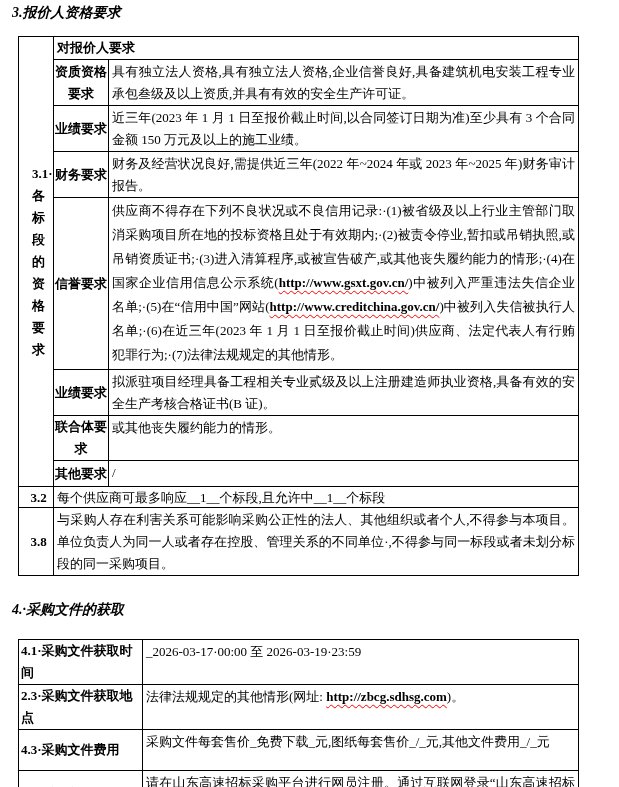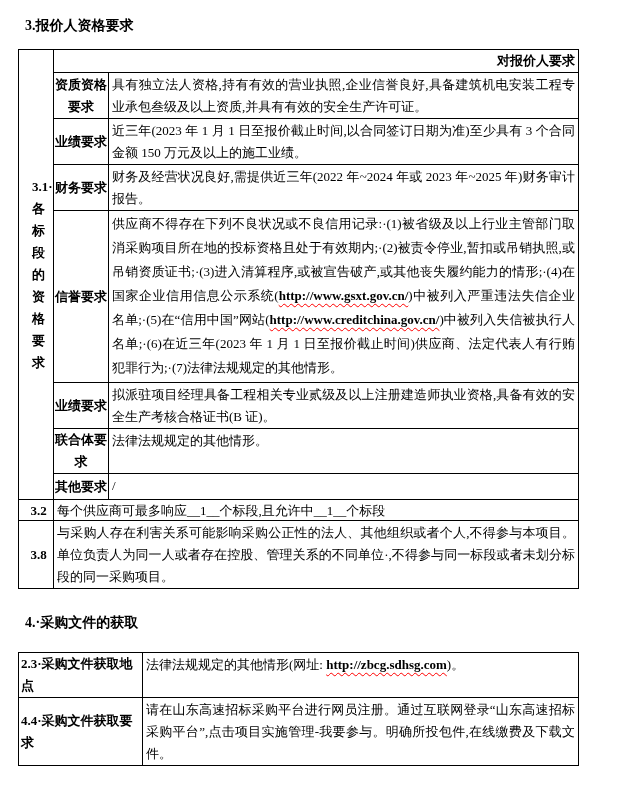--- a/index.html
+++ b/index.html
@@ -8,23 +8,24 @@
     width: 619px; height: 787px;
     background: #ffffff;
     color: #000000;
     font-family: "Liberation Serif", "DejaVu Serif", serif;
     font-size: 13px;
     overflow: hidden;
   }
   .heading {
     font-size: 14px;
     font-weight: bold;
-    margin: 13px;
+    margin: 0;
     padding-left: 12px;
     line-height: 17px;
+    font-style: italic;
   }
   .heading.h3x { padding-top: 4px; }
   .heading.h4x { padding-top: 0; }
   table {
     border-collapse: collapse;
     table-layout: fixed;
     margin-left: 18px;
     width: 560px;
   }
   .t1 { margin-top: 15px; }
@@ -45,21 +46,21 @@
 
   .vlabel {
     font-weight: bold;
     text-align: center;
     vertical-align: middle;
     white-space: pre-line;
     padding: 0 13px;
   }
   .hdr {
     font-weight: bold;
-    text-align: right;
+    text-align: left;
     vertical-align: middle;
     height: 23px;
   }
   .lab {
     font-weight: bold;
     text-align: center;
     vertical-align: middle;
     white-space: pre-line;
     padding: 0 1px;
   }
@@ -118,42 +119,42 @@
     <td class="vlabel" rowspan="8">3.1·
 各标
 段的
 资格
 要求</td>
     <td class="hdr" colspan="2">对报价人要求</td>
   </tr>
   <tr class="rh45">
     <td class="lab">资质资格
 要求</td>
-    <td class="con">具有独立法人资格,持有有效的营业执照,企业信誉良好,具备建筑机电安装工程专业承包叁级及以上资质,并具有有效的安全生产许可证。</td>
+    <td class="con">具有独立法人资格,具有独立法人资格,企业信誉良好,具备建筑机电安装工程专业承包叁级及以上资质,并具有有效的安全生产许可证。</td>
   </tr>
   <tr class="rh46">
     <td class="lab">业绩要求</td>
     <td class="con">近三年(2023 年 1 月 1 日至报价截止时间,以合同签订日期为准)至少具有 3 个合同金额 150 万元及以上的施工业绩。</td>
   </tr>
   <tr class="rh41">
     <td class="lab">财务要求</td>
     <td class="con">财务及经营状况良好,需提供近三年(2022 年~2024 年或 2023 年~2025 年)财务审计报告。</td>
   </tr>
   <tr class="rh172">
     <td class="lab">信誉要求</td>
     <td class="con credit-con"><span>供应商不得存在下列不良状况或不良信用记录:·(1)被省级及以上行业主管部门取消采购项目所在地的投标资格且处于有效期内;·(2)被责令停业,暂扣或吊销执照,或吊销资质证书;·(3)进入清算程序,或被宣告破产,或其他丧失履约能力的情形;·(4)在国家企业信用信息公示系统(</span><span class="squig">http://www.gsxt.gov.cn/</span><span>)中被列入严重违法失信企业名单;·(5)在“信用中国”网站(</span><span class="squig">http://www.creditchina.gov.cn/</span><span>)中被列入失信被执行人名单;·(6)在近三年(2023 年 1 月 1 日至报价截止时间)供应商、法定代表人有行贿犯罪行为;·(7)法律法规规定的其他情形。</span></td>
   </tr>
   <tr class="rh44">
     <td class="lab">业绩要求</td>
     <td class="con">拟派驻项目经理具备工程相关专业贰级及以上注册建造师执业资格,具备有效的安全生产考核合格证书(B 证)。</td>
   </tr>
   <tr class="rh44">
     <td class="lab">联合体要
 求</td>
-    <td class="con">法律法规规定的其他情形。</td>
+    <td class="con">或其他丧失履约能力的情形。</td>
   </tr>
   <tr class="rh26">
     <td class="lab">其他要求</td>
     <td class="con">/</td>
   </tr>
   <tr class="rh20">
     <td class="num">3.2</td>
     <td class="con" colspan="2">每个供应商可最多响应__1__个标段,且允许中__1__个标段</td>
   </tr>
   <tr class="rh65">
@@ -164,22 +165,30 @@
   </table>
 
 <h3 class="heading h4x" style="margin-top:25px;">4.·采购文件的获取</h3>
 
 <table class="t2">
   <colgroup>
       <col class="c1">
       <col class="c2">
     </colgroup>
   <tbody>
+      <tr class="rh22">
+    <td class="lab2">4.1·采购文件获取时间</td>
+    <td class="con">_2026-03-17·00:00 至 2026-03-19·23:59</td>
+  </tr>
   <tr class="rh27">
     <td class="lab2">2.3·采购文件获取地点</td>
     <td class="con"><span>法律法规规定的其他情形(网址: </span><span class="squig">http://zbcg.sdhsg.com</span><span>)。</span></td>
+  </tr>
+  <tr class="rh41">
+    <td class="lab2">4.3·采购文件费用</td>
+    <td class="con">采购文件每套售价_免费下载_元,图纸每套售价_/_元,其他文件费用_/_元</td>
   </tr>
   <tr class="rh64">
     <td class="lab2">4.4·采购文件获取要求</td>
     <td class="con">请在山东高速招标采购平台进行网员注册。通过互联网登录“山东高速招标采购平台”,点击项目实施管理-我要参与。明确所投包件,在线缴费及下载文件。</td>
   </tr>
 </tbody>
   </table>
 
 </body></html>

